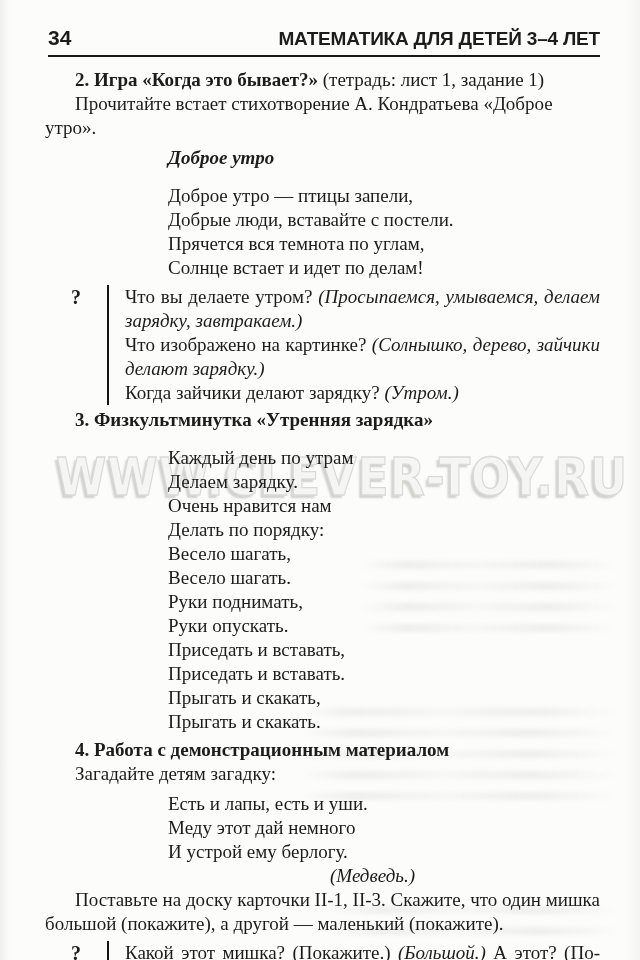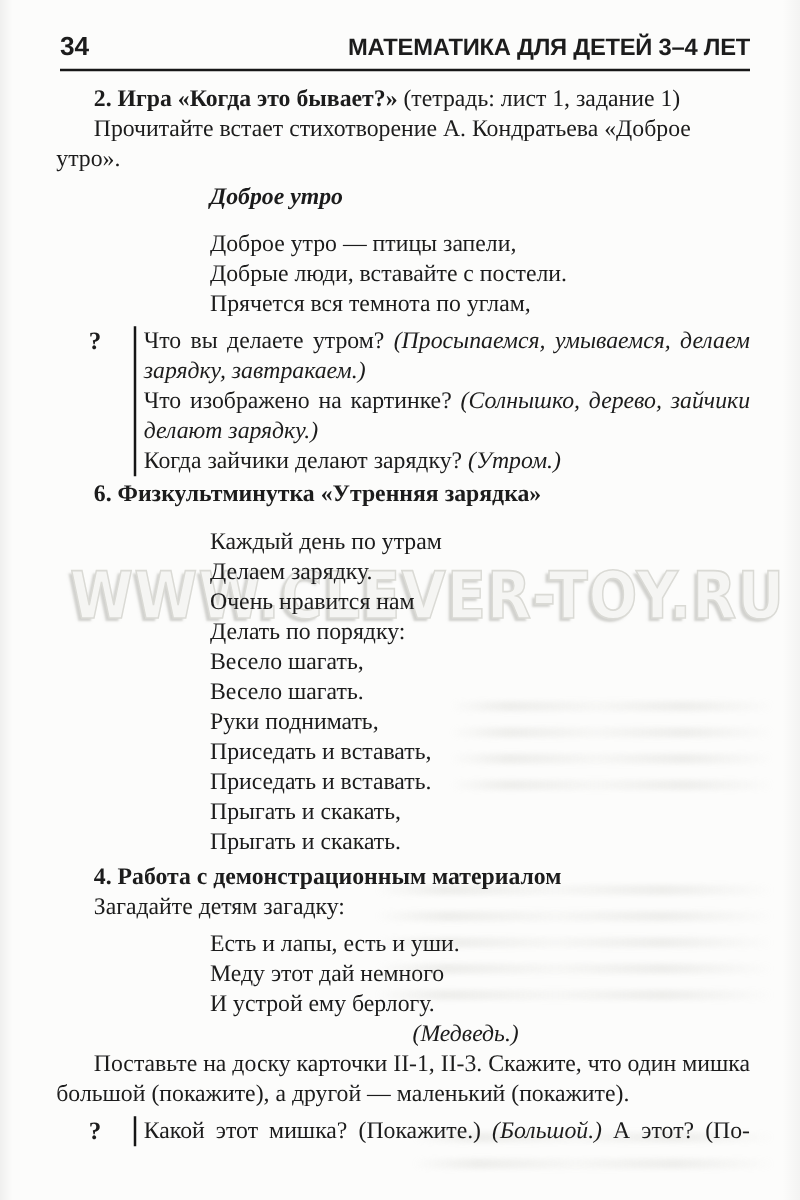--- a/index.html
+++ b/index.html
@@ -38,21 +38,21 @@
   .content{position:relative;z-index:2;margin:11px 40px 0 45px;font-size:19px;line-height:24px;}
   .tline{min-height:24px;}
   .ind{text-indent:30px;}
   .bld{font-weight:bold;}
   .it{font-style:italic;}
   .full{text-align:justify;text-align-last:justify;}
   .poem{margin-left:123px;margin-top:14px;}
   .poem-title{margin-left:123px;margin-top:6px;font-weight:bold;font-style:italic;}
   .qblock{display:flex;margin-top:5px;margin-bottom:3px;}
   .qmark{width:62px;min-width:62px;text-align:center;font-weight:bold;font-size:20px;}
-  .qtext{flex:1;border-left:2px solid #151515;padding-left:6px;}
+  .qtext{flex:1;border-left:2px solid #151515;padding-left:16px;}
   .riddle-answer{margin-left:285px;font-style:italic;}
   .mt4{margin-top:4px;}
   .mt6{margin-top:6px;}
 </style>
 </head>
 <body>
 
 <div class="page">
   <div class="edge-left"></div>
   <div class="edge-right"></div>
@@ -88,42 +88,44 @@
     <div>
         <div class="tline ind"><span class="bld">2. Игра «Когда это бывает?»</span><span> (тетрадь: лист 1, задание 1)</span></div>
       </div>
     <div class="tline ind">Прочитайте встает стихотворение А. Кондратьева «Доброе утро».</div>
 
     <div class="poem-title">Доброе утро</div>
     <div class="poem">
         <div class="tline">Доброе утро — птицы запели,</div>
         <div class="tline">Добрые люди, вставайте с постели.</div>
         <div class="tline">Прячется вся темнота по углам,</div>
+        <div class="tline">Солнце встает и идет по делам!</div>
       </div>
 
     <div class="qblock">
       <div class="qmark">?</div>
       <div class="qtext">
           <div class="tline full"><span>Что вы делаете утром? </span><span class="it">(Просыпаемся, умываемся, делаем</span></div>
           <div class="tline"><span class="it">зарядку, завтракаем.)</span></div>
           <div class="tline full"><span>Что изображено на картинке? </span><span class="it">(Солнышко, дерево, зайчики</span></div>
           <div class="tline"><span class="it">делают зарядку.)</span></div>
           <div class="tline"><span>Когда зайчики делают зарядку? </span><span class="it">(Утром.)</span></div>
         </div>
     </div>
 
-    <div class="tline ind bld">6. Физкультминутка «Утренняя зарядка»</div>
+    <div class="tline ind bld">3. Физкультминутка «Утренняя зарядка»</div>
     <div class="poem">
         <div class="tline">Каждый день по утрам</div>
         <div class="tline">Делаем зарядку.</div>
         <div class="tline">Очень нравится нам</div>
         <div class="tline">Делать по порядку:</div>
         <div class="tline">Весело шагать,</div>
         <div class="tline">Весело шагать.</div>
         <div class="tline">Руки поднимать,</div>
+        <div class="tline">Руки опускать.</div>
         <div class="tline">Приседать и вставать,</div>
         <div class="tline">Приседать и вставать.</div>
         <div class="tline">Прыгать и скакать,</div>
         <div class="tline">Прыгать и скакать.</div>
       </div>
 
     <div class="tline ind bld mt4">4. Работа с демонстрационным материалом</div>
     <div class="tline ind">Загадайте детям загадку:</div>
 
     <div class="poem mt6">

